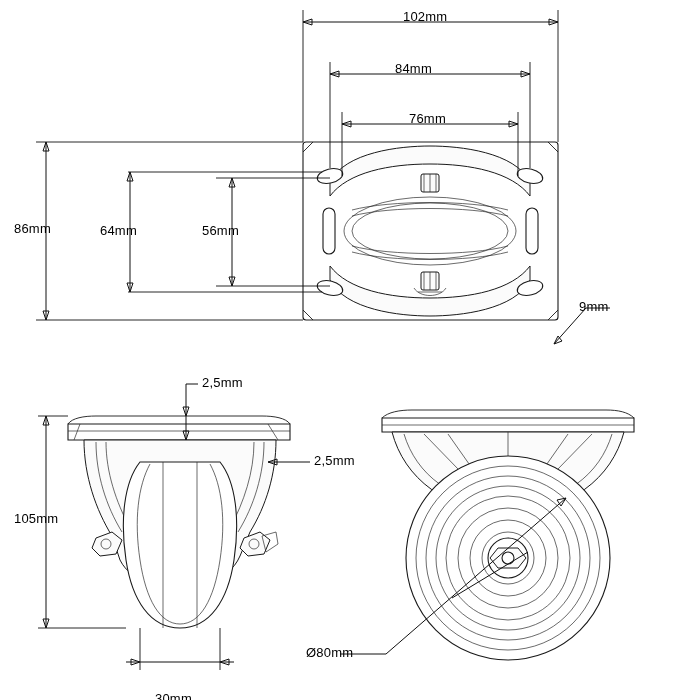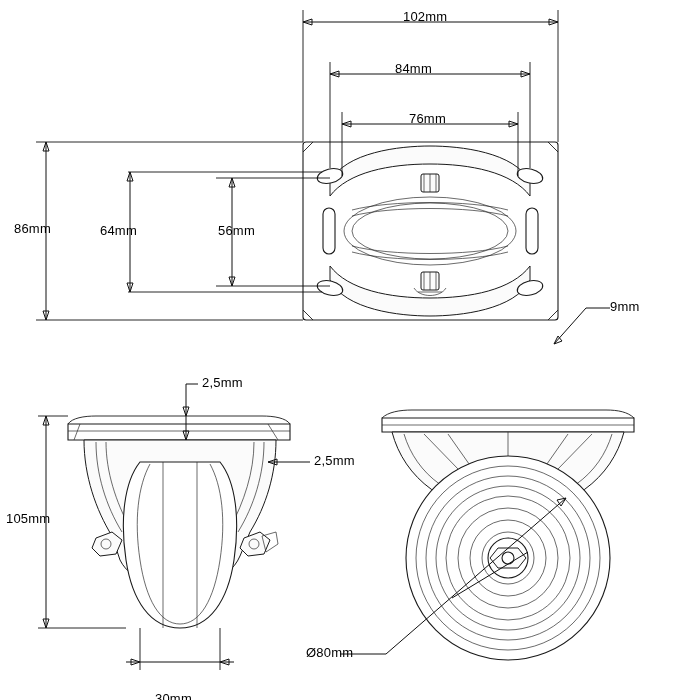--- a/index.html
+++ b/index.html
@@ -249,25 +249,25 @@
     </g>
 
   </svg>
 
   <div class="dimtext" style="left:403px; top:10px;">102mm</div>
   <div class="dimtext" style="left:395px; top:62px;">84mm</div>
   <div class="dimtext" style="left:409px; top:112px;text-align:right;">76mm</div>
 
   <div class="dimtext" style="left:14px; top:222px;text-align:right;">86mm</div>
   <div class="dimtext" style="left:100px; top:224px;">64mm</div>
-  <div class="dimtext" style="left:218px; top:224px;">56mm</div>
-
-  <div class="dimtext" style="left:610px; top:300px;">9mm</div>
+  <div class="dimtext" style="left:202px; top:224px;">56mm</div>
+
+  <div class="dimtext" style="left:579px; top:300px;">9mm</div>
 
   <div class="dimtext" style="left:202px; top:376px;">2,5mm</div>
   <div class="dimtext" style="left:314px; top:454px;">2,5mm</div>
 
-  <div class="dimtext" style="left:6px; top:512px;">105mm</div>
+  <div class="dimtext" style="left:14px; top:512px;">105mm</div>
   <div class="dimtext" style="left:155px; top:692px;">30mm</div>
 
   <div class="dimtext" style="left:306px; top:646px;text-align:center;">Ø80mm</div>
 
 </div>
 
 </body></html>

